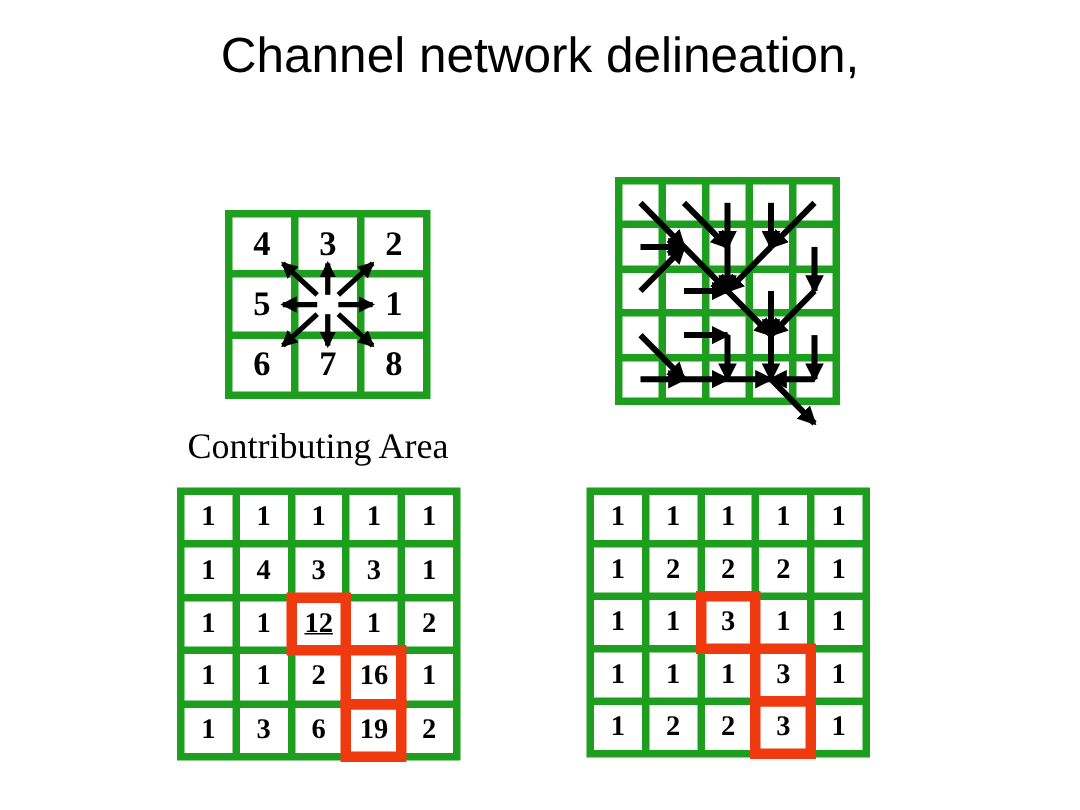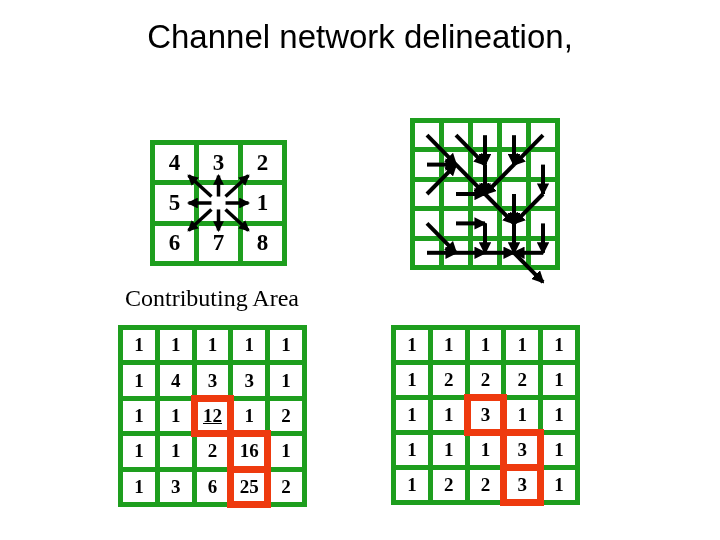--- a/index.html
+++ b/index.html
@@ -84,21 +84,21 @@
       <div class="cell" style="color: rgb(0, 0, 0);">1</div>
       <div class="cell" style="color: rgb(0, 0, 0);">2</div>
       <div class="cell" style="color: rgb(0, 0, 0);">1</div>
       <div class="cell" style="color: rgb(0, 0, 0);">1</div>
       <div class="cell" style="color: rgb(0, 0, 0);">2</div>
       <div class="cell" style="color: rgb(0, 0, 0);">16</div>
       <div class="cell" style="color: rgb(0, 0, 0);">1</div>
       <div class="cell" style="color: rgb(0, 0, 0);">1</div>
       <div class="cell" style="color: rgb(0, 0, 0);">3</div>
       <div class="cell" style="color: rgb(0, 0, 0);">6</div>
-      <div class="cell" style="color: rgb(0, 0, 0);">25</div>
+      <div class="cell" style="color: rgb(0, 0, 0);">19</div>
       <div class="cell" style="color: rgb(0, 0, 0);">2</div>
     </div>
   <div id="grid4" class="ggrid" style="left: 391px; top: 325px; width: 189px; height: 180px; background: rgb(30, 158, 30); padding: 5px; gap: 5px; grid-template-columns: repeat(5, 1fr); font-size: 19px;">
       <div class="cell" style="color: rgb(0, 0, 0);">1</div>
       <div class="cell" style="color: rgb(0, 0, 0);">1</div>
       <div class="cell" style="color: rgb(0, 0, 0);">1</div>
       <div class="cell" style="color: rgb(0, 0, 0);">1</div>
       <div class="cell" style="color: rgb(0, 0, 0);">1</div>
       <div class="cell" style="color: rgb(0, 0, 0);">1</div>
       <div class="cell" style="color: rgb(0, 0, 0);">2</div>

